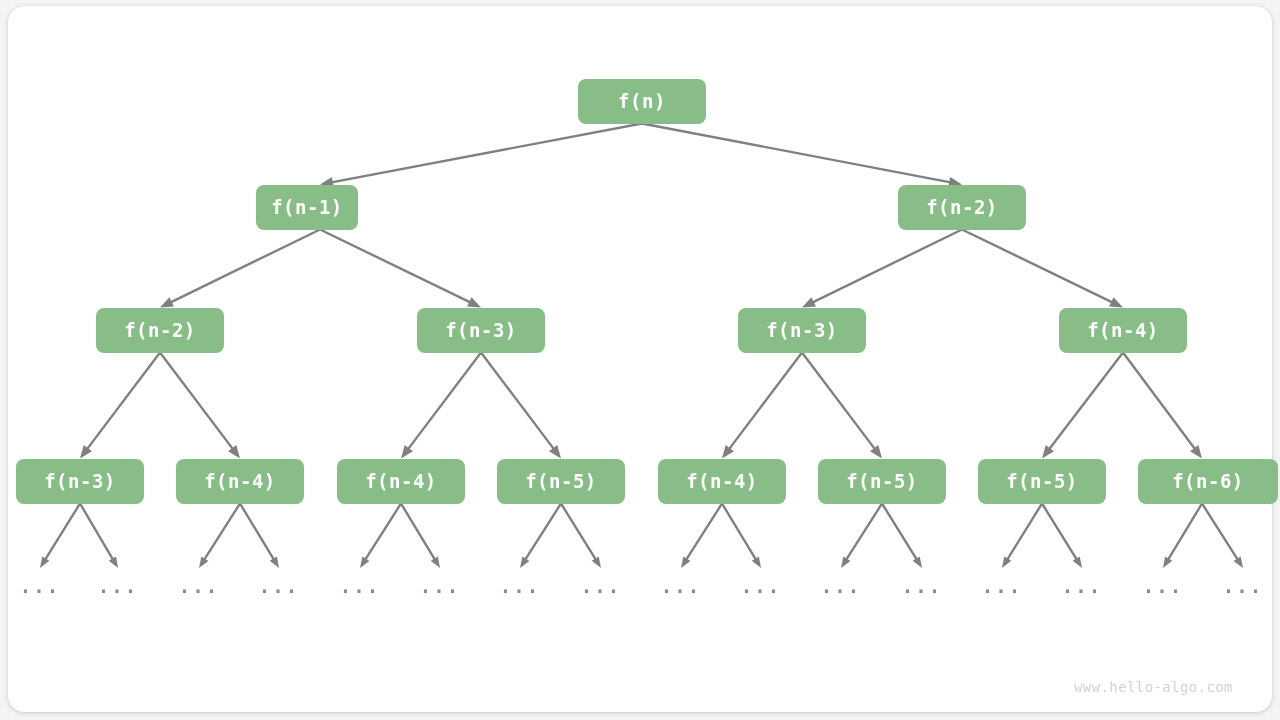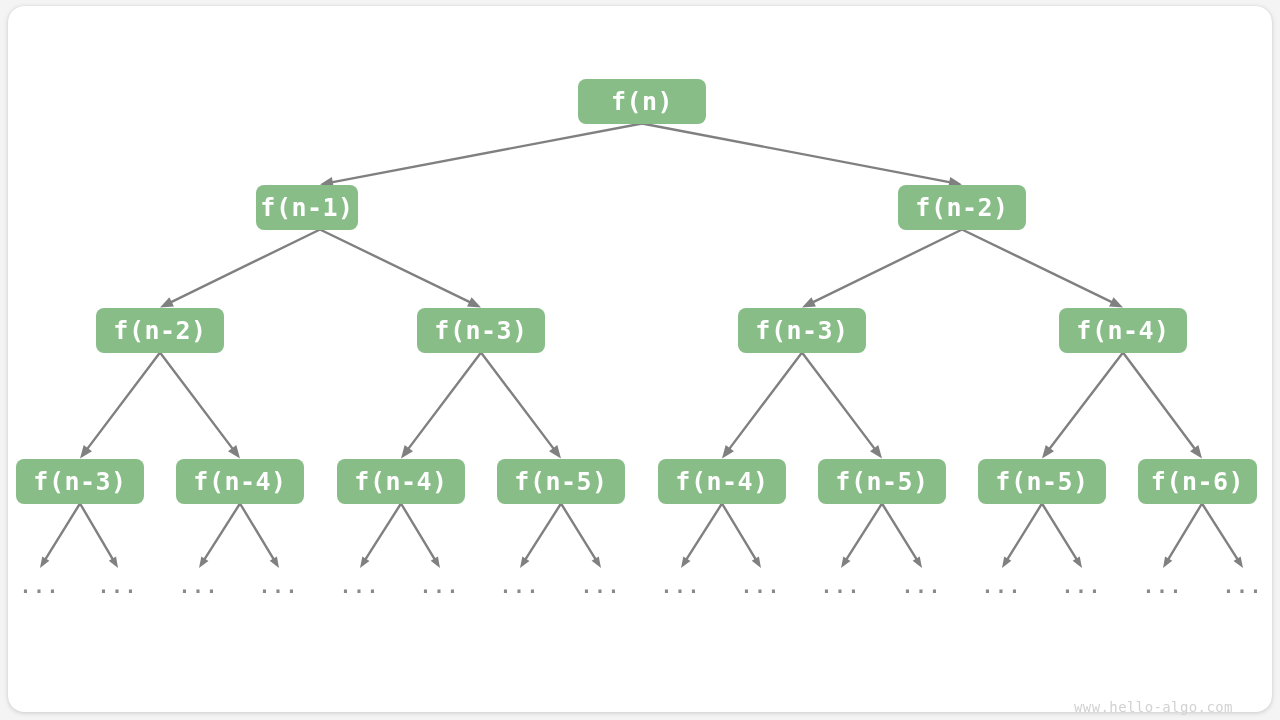--- a/index.html
+++ b/index.html
@@ -38,42 +38,41 @@
   .node {
     position: absolute;
     box-sizing: border-box;
     height: 45px;
     background: #88bd88;
     border-radius: 8px;
     display: flex;
     align-items: center;
     justify-content: center;
     color: #ffffff;
-    font-size: 25px;
+    font-size: 19px;
     font-weight: bold;
     letter-spacing: 0.5px;
     white-space: nowrap;
   }
   .ellipsis {
     position: absolute;
     color: #8a8a8a;
     font-size: 19px;
     font-weight: bold;
     letter-spacing: 2px;
     line-height: 1;
     transform: translate(-50%, -50%);
     white-space: nowrap;
   }
   .watermark {
     position: absolute;
     color: #d2d2d2;
     font-size: 14px;
     letter-spacing: 0.4px;
     white-space: nowrap;
-    margin-top: 20px;
   }
 </style>
 </head>
 <body>
 
 <div id="canvas">
   <div class="card"></div>
 
   <svg id="edges" viewBox="0 0 1280 720" xmlns="http://www.w3.org/2000/svg">
       <line x1="642" y1="123.5" x2="332.7728253622398" y2="182.08030326988626" stroke="#808080" stroke-width="2.4" stroke-linecap="round"></line>
@@ -146,21 +145,21 @@
       <div class="node" style="left: 417px; top: 307.5px; width: 128px;">f(n-3)</div>
       <div class="node" style="left: 738px; top: 307.5px; width: 128px;">f(n-3)</div>
       <div class="node" style="left: 1059px; top: 307.5px; width: 128px;">f(n-4)</div>
       <div class="node" style="left: 16px; top: 458.5px; width: 128px;">f(n-3)</div>
       <div class="node" style="left: 176px; top: 458.5px; width: 128px;">f(n-4)</div>
       <div class="node" style="left: 337px; top: 458.5px; width: 128px;">f(n-4)</div>
       <div class="node" style="left: 497px; top: 458.5px; width: 128px;">f(n-5)</div>
       <div class="node" style="left: 658px; top: 458.5px; width: 128px;">f(n-4)</div>
       <div class="node" style="left: 818px; top: 458.5px; width: 128px;">f(n-5)</div>
       <div class="node" style="left: 978px; top: 458.5px; width: 128px;">f(n-5)</div>
-      <div class="node" style="left: 1138px; top: 458.5px; width: 119px;">f(n-6)</div>
+      <div class="node" style="left: 1138px; top: 458.5px; width: 140px;">f(n-6)</div>
     </div>
 
   <div id="ellipsis-layer">
       <div class="ellipsis" style="left: 40px; top: 586px;">...</div>
       <div class="ellipsis" style="left: 118px; top: 586px;">...</div>
       <div class="ellipsis" style="left: 199px; top: 586px;">...</div>
       <div class="ellipsis" style="left: 279px; top: 586px;">...</div>
       <div class="ellipsis" style="left: 360px; top: 586px;">...</div>
       <div class="ellipsis" style="left: 440px; top: 586px;">...</div>
       <div class="ellipsis" style="left: 520px; top: 586px;">...</div>

